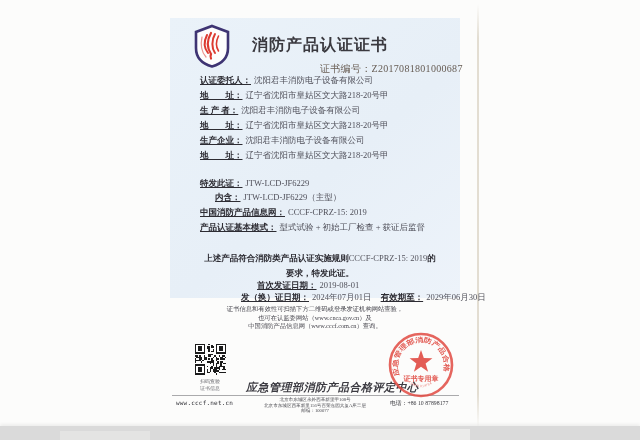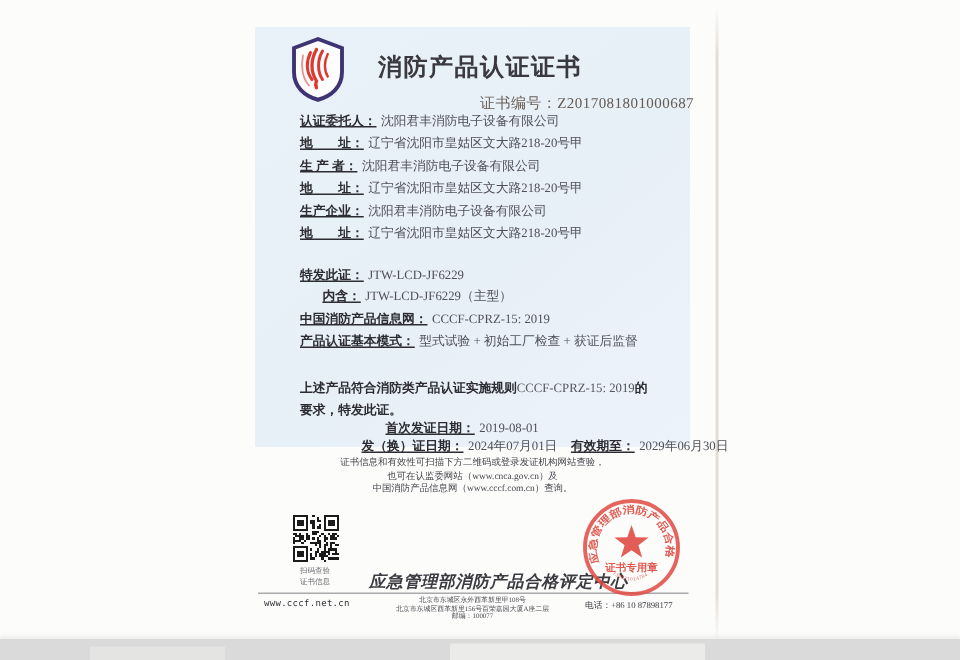--- a/index.html
+++ b/index.html
@@ -17,21 +17,21 @@
   .panel{position:absolute;left:170px;top:18px;width:290px;height:280px;
     background:linear-gradient(140deg,#eaf2f9 0%,#e7eff7 55%,#edf3fa 100%);}
   .abs{position:absolute;white-space:nowrap;}
   .logo{left:22px;top:6px;width:40px;height:44px;}
   .title{left:82px;top:17px;font-size:16px;font-weight:bold;color:#3a393f;letter-spacing:1px;}
   .certno{left:150px;top:44px;font-size:10px;color:#6b6057;letter-spacing:.3px;text-align:center;}
   .certno .num{color:#655b53;}
   .row{font-size:8.5px;color:#50505a;left:30px;}
   .row .lbl{font-weight:bold;color:#2d2c33;margin-right:3px;text-decoration:underline;}
   .stmt{left:30px;top:233px;width:240px;font-size:8.5px;line-height:14.5px;color:#2d2c33;
-    font-weight:bold;white-space:normal;}
+    font-weight:bold;white-space:normal;text-align:center;}
   .stmt .val{font-weight:normal;color:#55555e;}
   .firstissue{left:87px;top:262px;}
   .issue{left:30px;top:274px;margin-left:41px;}
   .issue .val{margin-right:7px;}
   .notes{left:15px;top:287px;width:260px;text-align:center;font-size:6.3px;line-height:8.7px;
     color:#45444c;white-space:normal;}
   .qr{left:25px;top:325px;width:31px;height:32px;}
   .qrcap{left:22px;top:361px;width:36px;text-align:center;font-size:5px;line-height:6.8px;color:#6a6a70;}
   .issuer{left:76px;top:362px;width:176px;font-size:11px;font-weight:bold;font-style:italic;
     color:#3c3b42;letter-spacing:.5px;font-family:"DejaVu Serif",serif;}

